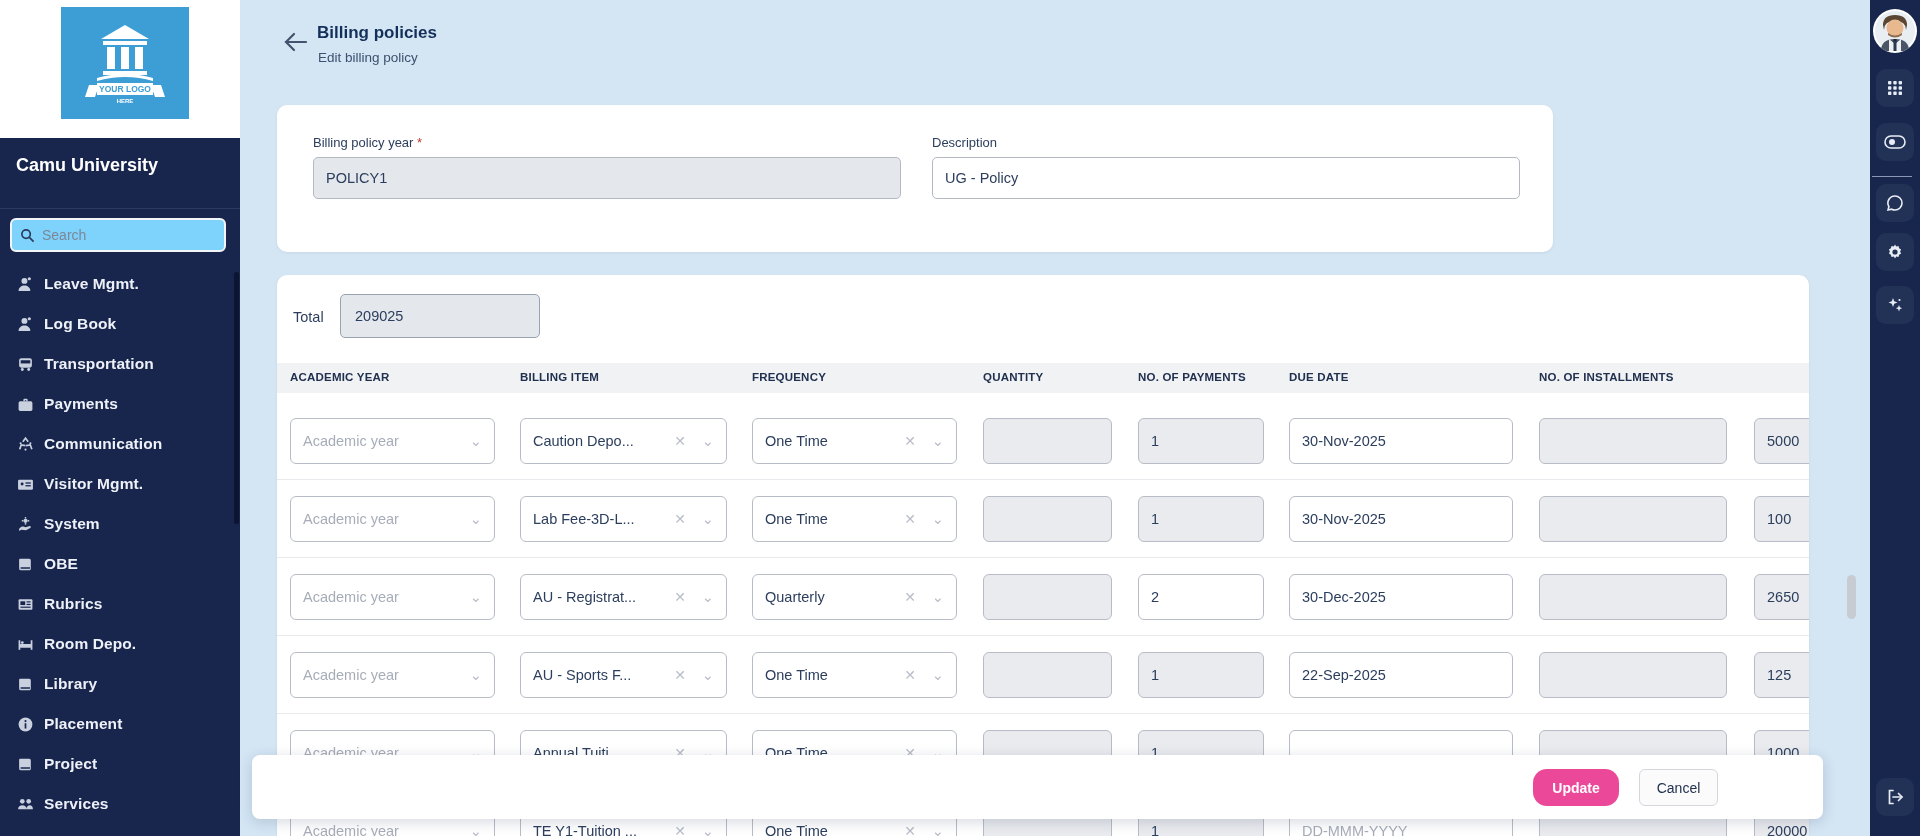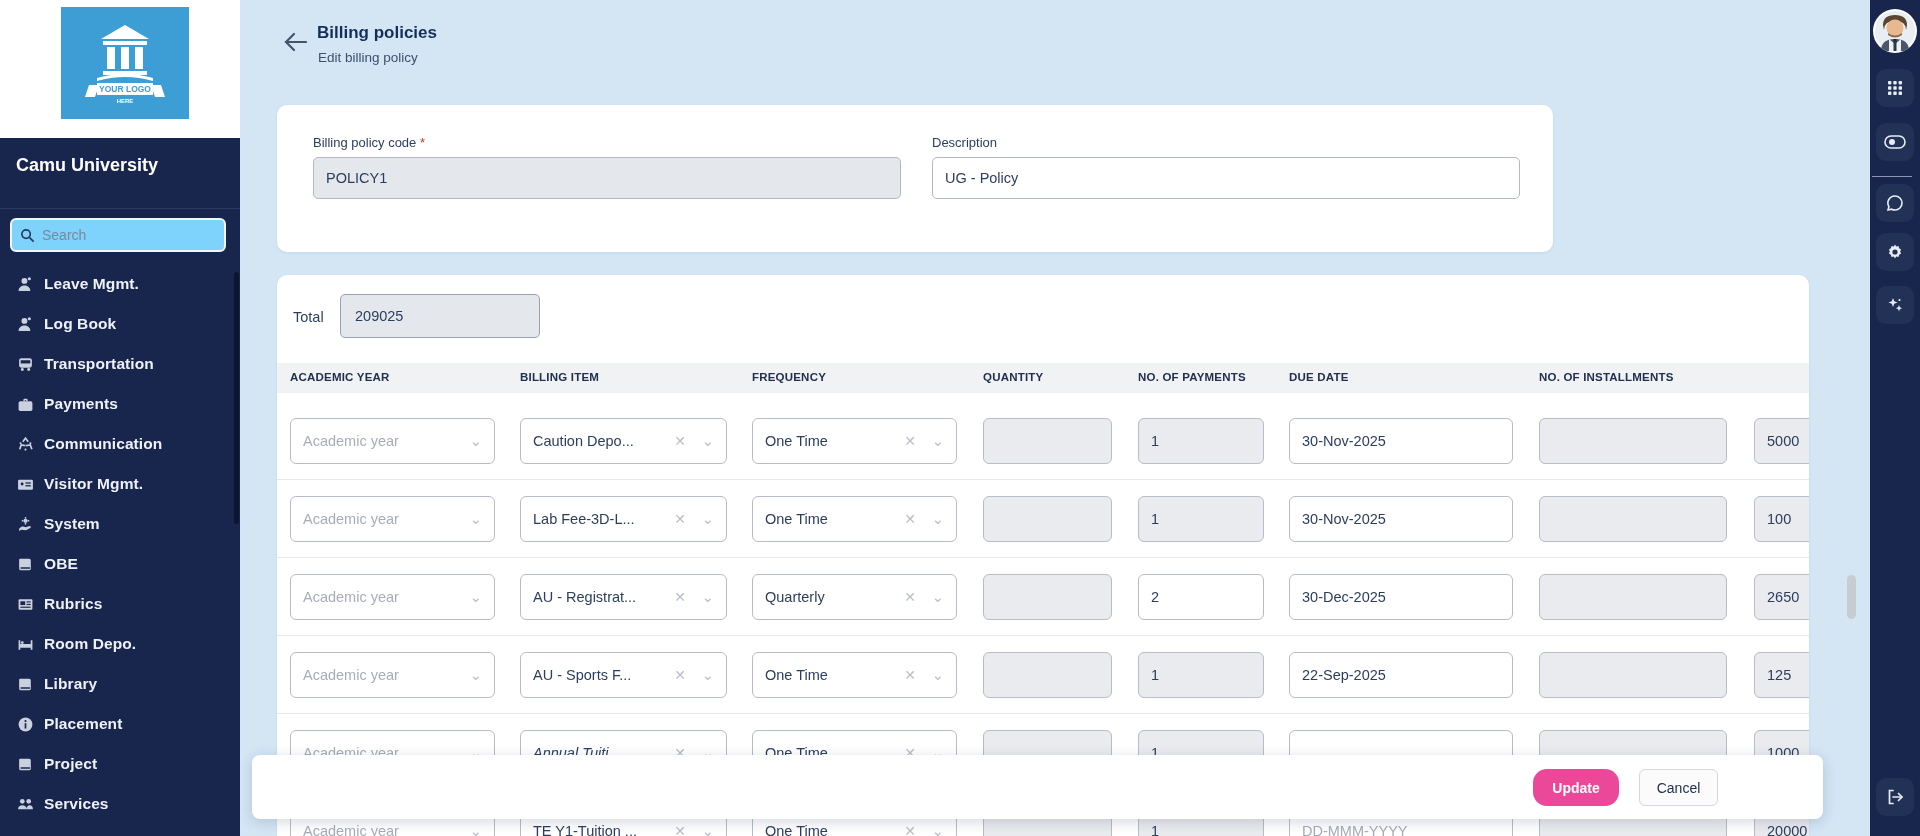--- a/index.html
+++ b/index.html
@@ -256,21 +256,21 @@
     <svg width="28" height="28" viewBox="0 0 28 28" fill="none" stroke="currentColor" stroke-width="2.2" stroke-linecap="round">
         <line x1="4" y1="14" x2="24" y2="14"></line>
         <polyline points="12 6 4 14 12 22" fill="none"></polyline>
       </svg>
   </div>
   <div class="page-title">Billing policies</div>
   <div class="page-subtitle">Edit billing policy</div>
 
   <div class="card1">
     <div class="field-label" style="left:36px; top:30px;">
-      <span>Billing policy code</span>
+      <span>Billing policy year</span>
       <span class="req">*</span>
     </div>
     <input class="text-input disabled" style="left: 36px; top: 52px;" readonly="" value="POLICY1">
     <div class="field-label" style="left:655px; top:30px;">Description</div>
     <input class="text-input" style="left: 655px; top: 52px;" value="UG - Policy">
   </div>
 
   <div class="card2">
     <div class="total-label">Total</div>
     <div class="total-input">209025</div>
@@ -416,21 +416,21 @@
           <span class="val">125</span>
         </div>
       <div class="trow-line"></div>
     </div>
 
     <div class="trow" style="top:439px;">
       <div class="cell" style="left:13px; width:205px;">
           <span class="val ph">Academic year</span>
           <span class="sel-chev">⌄</span>
         </div>
-      <div class="cell" style="left:243px; width:207px;font-style:italic;">
+      <div class="cell" style="left:243px; width:207px;">
           <span class="val">Annual Tuiti...</span>
           <span class="sel-x">✕</span>
           <span class="sel-chev">⌄</span>
         </div>
       <div class="cell" style="left:475px; width:205px;">
           <span class="val">One Time</span>
           <span class="sel-x">✕</span>
           <span class="sel-chev">⌄</span>
         </div>
       <div class="cell dis" style="left:706px; width:129px;">

